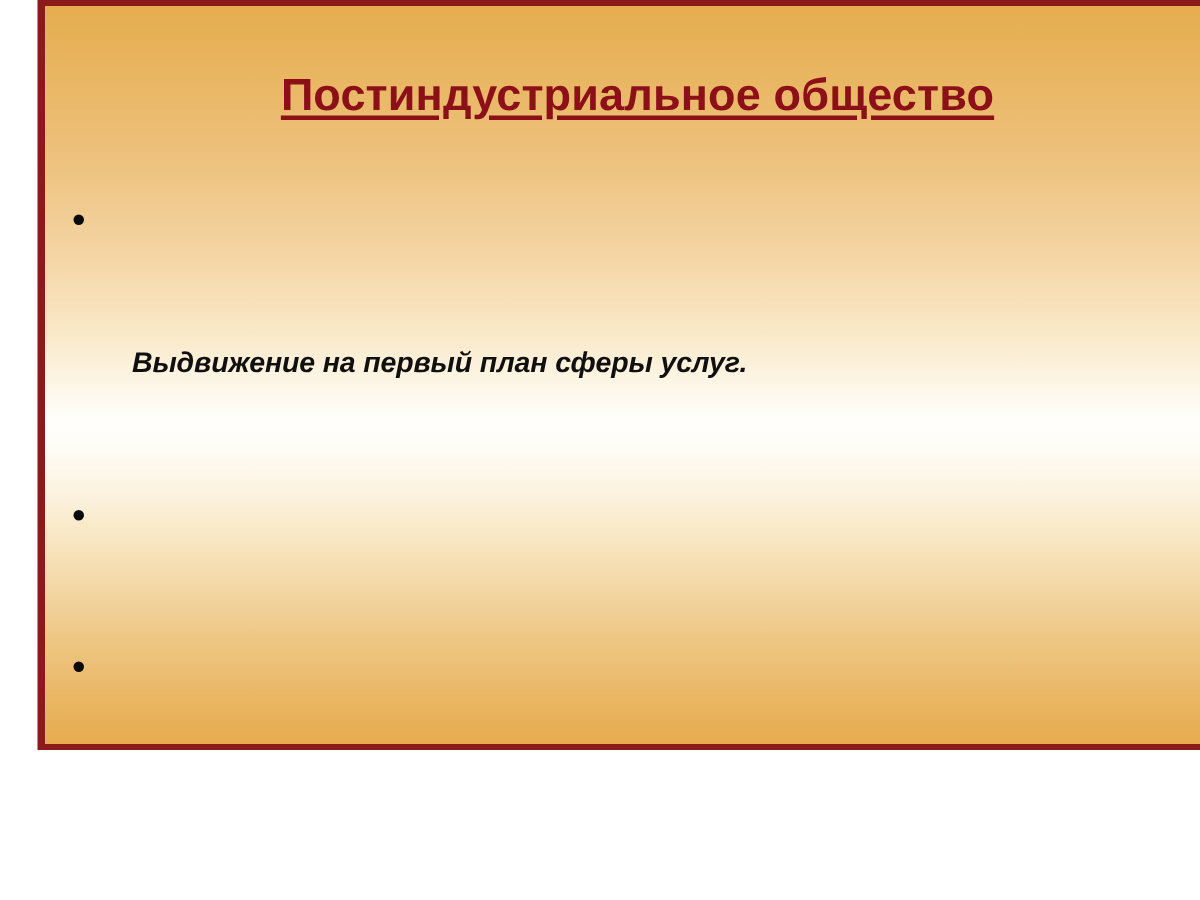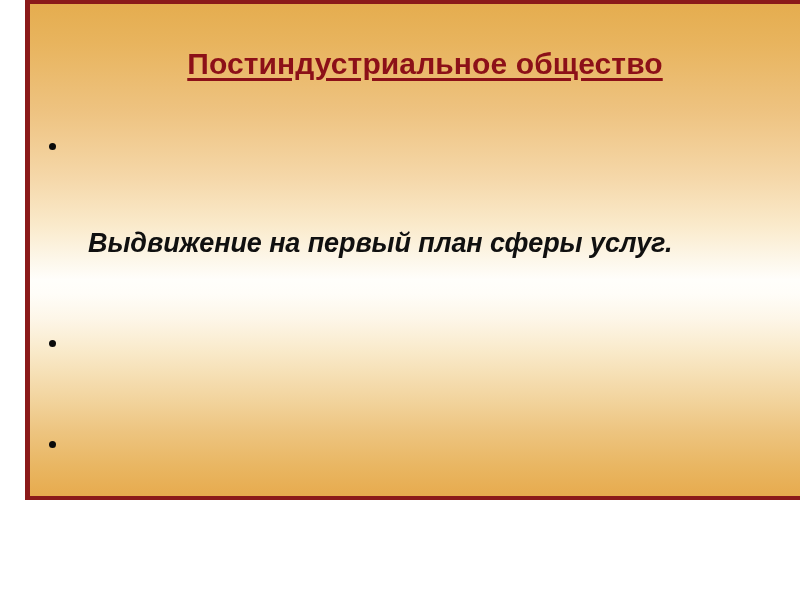--- a/index.html
+++ b/index.html
@@ -72,21 +72,21 @@
     width: 760px;
     margin: 0;
     padding: 0;
     list-style: none;
   }
 
   .bullet-item {
     position: relative;
     padding-left: 49px;
     margin: 0 0 5px 0;
-    font-size: 27px;
+    font-size: 19px;
     line-height: 32px;
     font-weight: bold;
     font-style: italic;
     color: #101010;
     letter-spacing: -0.1px;
     white-space: pre-wrap;
   }
 
   .bullet-item:last-child {
     margin-bottom: 0;

